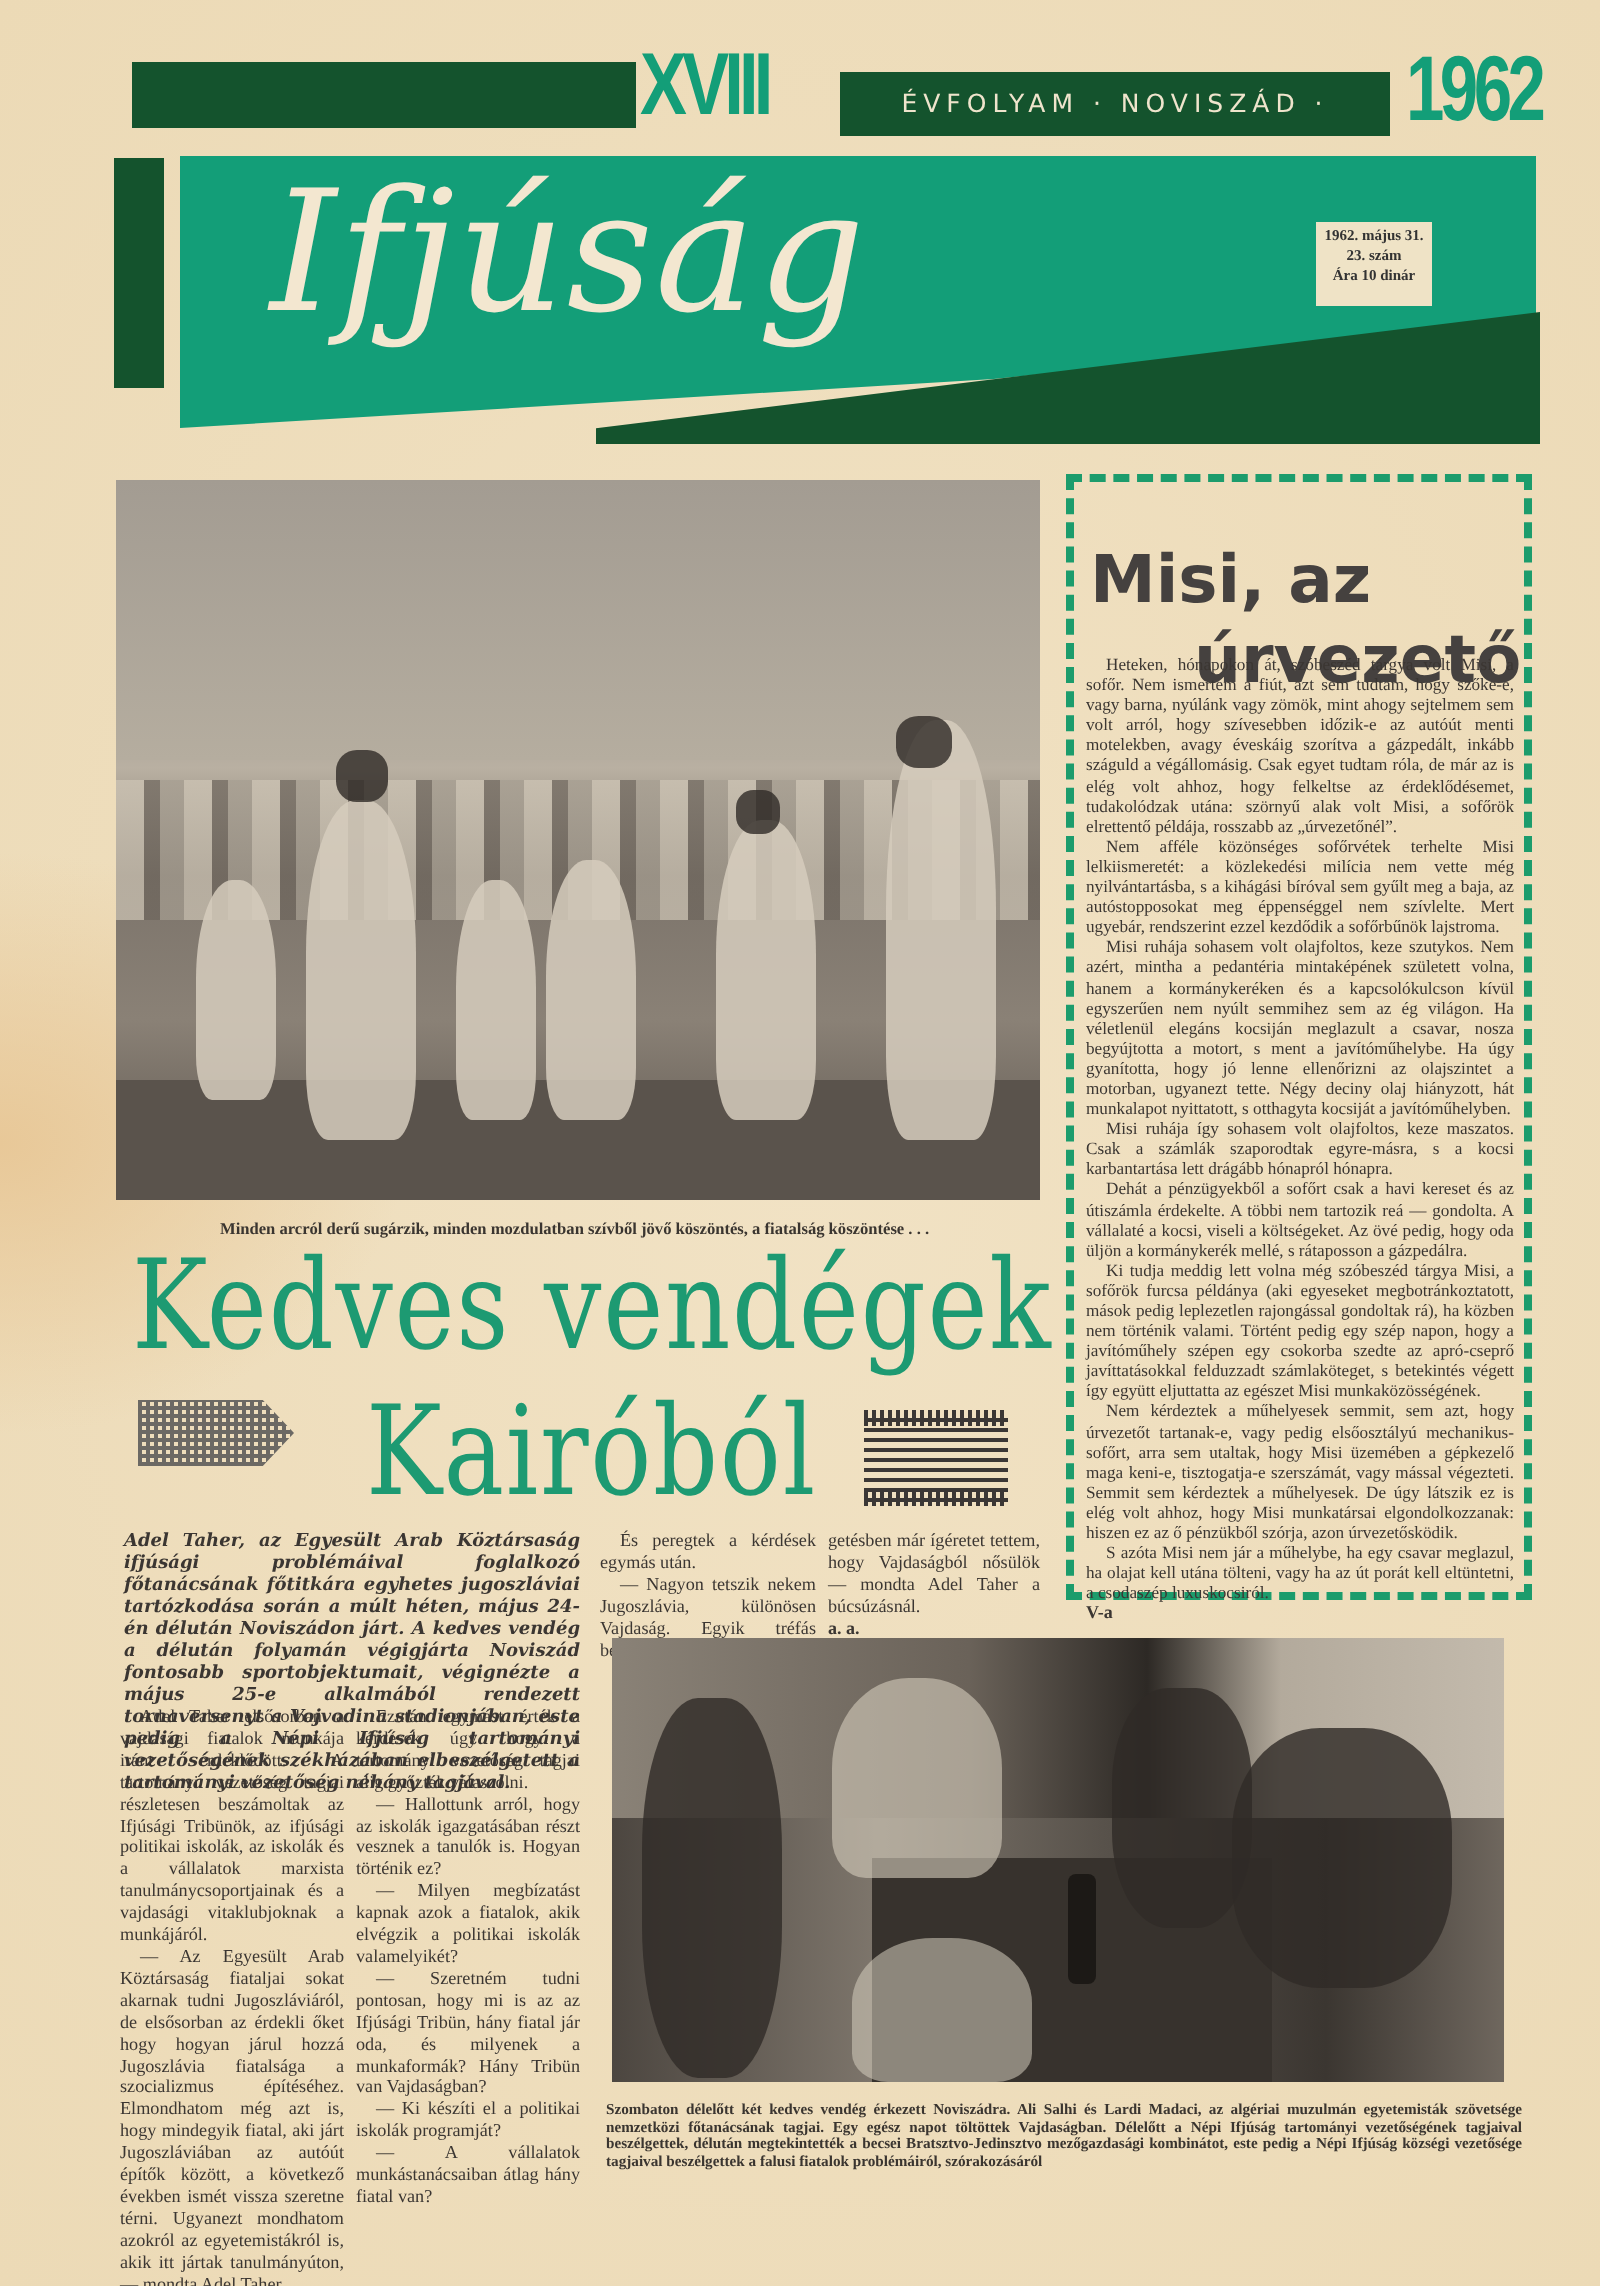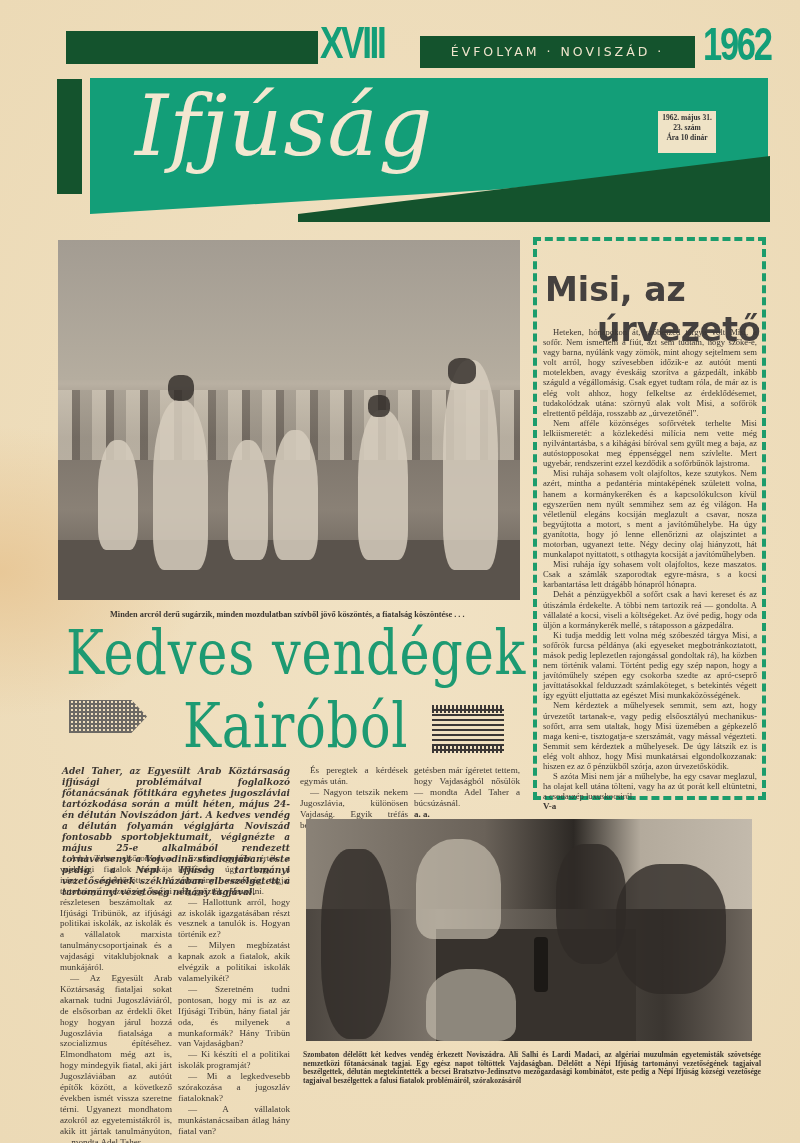--- a/index.html
+++ b/index.html
@@ -97,21 +97,20 @@
   <p>Adel Taher elsősorban a vajdasági fiatalok munkája iránt érdeklődött. A tartományi vezetőség tagjai részletesen beszámoltak az Ifjúsági Tribünök, az ifjúsági politikai iskolák, az iskolák és a vállalatok marxista tanulmánycsoportjainak és a vajdasági vitaklubjoknak a munkájáról.</p>
   <p>— Az Egyesült Arab Köztársaság fiataljai sokat akarnak tudni Jugoszláviáról, de elsősorban az érdekli őket hogy hogyan járul hozzá Jugoszlávia fiatalsága a szocializmus építéséhez. Elmondhatom még azt is, hogy mindegyik fiatal, aki járt Jugoszláviában az autóút építők között, a következő években ismét vissza szeretne térni. Ugyanezt mondhatom azokról az egyetemistákról is, akik itt jártak tanulmányúton, — mondta Adel Taher.</p>
 </div>
 
 <div class="abs col" style="left:178px;top:853px;width:112px;">
   <p>Ezután egymást érték a kérdések úgy hogy a tartományi vezetőség tagjai alig győzték válaszolni.</p>
   <p>— Hallottunk arról, hogy az iskolák igazgatásában részt vesznek a tanulók is. Hogyan történik ez?</p>
   <p>— Milyen megbízatást kapnak azok a fiatalok, akik elvégzik a politikai iskolák valamelyikét?</p>
   <p>— Szeretném tudni pontosan, hogy mi is az az Ifjúsági Tribün, hány fiatal jár oda, és milyenek a munkaformák? Hány Tribün van Vajdaságban?</p>
   <p>— Ki készíti el a politikai iskolák programját?</p>
-  <p>— Mi a legkedvesebb szórakozása a jugoszláv fiataloknak?</p>
   <p>— A vállalatok munkástanácsaiban átlag hány fiatal van?</p>
 </div>
 
 <div class="abs col" style="left:300px;top:765px;width:108px;">
   <p>És peregtek a kérdések egymás után.</p>
   <p>— Nagyon tetszik nekem Jugoszlávia, különösen Vajdaság. Egyik tréfás beszél-</p>
 </div>
 <div class="abs col" style="left:414px;top:765px;width:106px;">
   <p style="text-indent:0">getésben már ígéretet tettem, hogy Vajdaságból nősülök — mondta Adel Taher a búcsúzásnál.</p>
   <div class="sig">a. a.</div>

